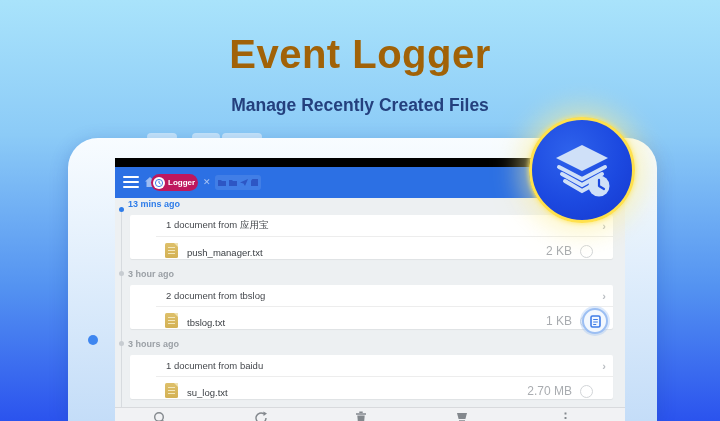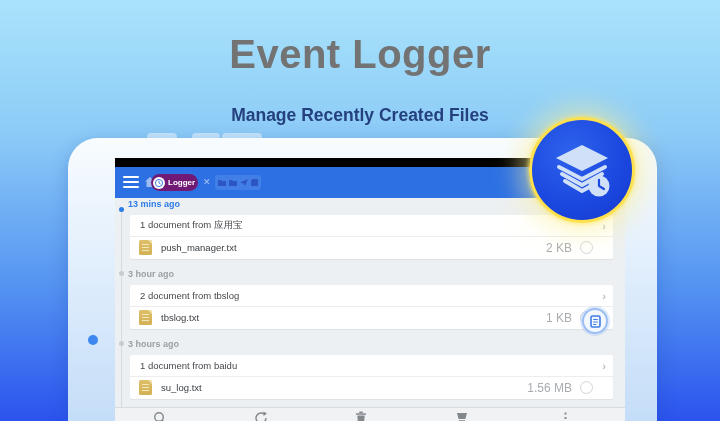--- a/index.html
+++ b/index.html
@@ -2,22 +2,22 @@
 <html><head>
 <meta charset="utf-8">
 <style>
   * { margin:0; padding:0; box-sizing:border-box; }
   html,body { width:720px; height:421px; overflow:hidden; }
   body { font-family:"Liberation Sans", sans-serif; position:relative;
          background:linear-gradient(180deg,#A9E3FB 0%,#8CCBF7 32%,#5493F1 68%,#2B53EE 100%); }
 
   
   .hero { position:absolute; top:0; left:0; width:720px; text-align:center; }
-  .hero h1 { margin-top:32px; font-size:40px; font-weight:700; color:#737373; letter-spacing:.5px; }
-  .hero h2 { margin-top:28px; font-size:17.5px; font-weight:700; color:#24407E; }
+  .hero h1 { margin-top:32px; font-size:40px; font-weight:700; color:#a16207; letter-spacing:.5px; }
+  .hero h2 { margin-top:18px; font-size:17.5px; font-weight:700; color:#24407E; }
 
   
   .gloss { position:absolute; height:8px; top:133px; background:rgba(255,255,255,.5); border-radius:4px; }
   .g1 { left:147px; width:30px; } .g2 { left:192px; width:28px; } .g3 { left:222px; width:40px; }
 
   
   .tablet { position:absolute; left:68px; top:138px; width:589px; height:283px;
             border-radius:30px 30px 0 0;
             background:linear-gradient(180deg,#F8FCFF 0%,#E9F3FD 30%,#C4DDF8 100%);
             box-shadow:0 4px 18px rgba(20,60,160,.25); }
@@ -26,21 +26,21 @@
 
   .screen { position:absolute; left:47px; top:20px; width:510px; height:263px; overflow:hidden;
             background:#EDF0F2; }
   .statusbar { height:9px; background:#000; }
   .appbar { position:relative; height:31px; background:#2C70E4; }
 
   .hamburger { position:absolute; left:8px; top:9px; width:16px; height:12px; cursor:pointer; }
   .hamburger i { display:block; height:2px; background:#fff; margin-bottom:3px; border-radius:1px; }
   .home-ic { position:absolute; left:30px; top:10px; }
   .tab { position:absolute; left:36px; top:7px; height:17px; width:47px; border-radius:9px;
-         background:#701a75; display:flex; align-items:center; padding:0 4px 0 2px; }
+         background:#be185d; display:flex; align-items:center; padding:0 4px 0 2px; }
   .tab-clock { width:12px; height:12px; border-radius:50%; background:#fff; flex:0 0 12px;
                display:flex; align-items:center; justify-content:center; }
   .tab-label { color:#fff; font-size:8px; font-weight:700; margin-left:3px; white-space:nowrap; }
   .tab-close { position:absolute; left:88px; top:9px; color:#A9C4F4; font-size:9px; line-height:13px; }
   .icon-strip { position:absolute; left:100px; top:8px; height:15px; width:46px; border-radius:3px;
                 background:rgba(255,255,255,.10); display:flex; align-items:center; gap:3px; padding:0 3px; }
 
   
   .content { position:relative; height:209px; overflow:hidden; }
   .timeline { position:absolute; left:6px; top:12px; bottom:0; width:1px; background:#D7DBDF; }
@@ -48,26 +48,26 @@
            line-height:12px; }
   .ghead.first { padding-top:0; }
   .ghead.active { color:#2E7CE9; }
   .bullet { position:absolute; left:-9px; top:3px; width:5px; height:5px; border-radius:50%;
             background:#C7CCD1; }
   .ghead.first .bullet { top:9px; }
   .ghead.active .bullet { background:#2E7CE9; }
   .ghead.gap { margin-top:9px; }
 
   .card { position:relative; margin:0 12px 0 15px; height:44px; background:#fff; border-radius:2px;
-          box-shadow:0 1px 1px rgba(0,0,0,.06); }
+          box-shadow:0 1px 1px rgba(0,0,0,.06);padding-left:26px; }
   .row { display:flex; align-items:center; height:21px; font-size:9.5px; color:#45484D; }
   .sumrow { padding:0 7px 0 10px; border-bottom:1px solid #EDEDED; height:22px; cursor:pointer; }
   .sumtext { flex:1; }
   .chev { color:#B9BDC2; font-size:11px; font-weight:700; }
-  .filerow { padding:0 20px 0 9px; height:21px; cursor:pointer; }
+  .filerow { padding:0 20px 0 9px; height:21px; cursor:pointer;align-items:flex-end; }
   .doc { width:13px; height:15px; border-radius:1.5px; margin-right:9px; position:relative;
          background:linear-gradient(180deg,#DEC06A,#D3B155); overflow:hidden; }
   .doc:before { content:""; position:absolute; left:3px; top:4px; width:7px; height:1.2px;
                 background:#F3E7BC; box-shadow:0 3px 0 #F3E7BC, 0 6px 0 #F3E7BC; }
   .doc:after { content:""; position:absolute; right:0; top:0; border:2.5px solid #F0E2B0;
                border-left-color:transparent; border-bottom-color:transparent; }
   .fname { flex:1; color:#3C4045; }
   .fsize { color:#A9ACB0; font-size:12px; margin-right:8px; }
   .radio { width:13px; height:13px; border-radius:50%; border:1px solid #D2D5D8; background:#fff; }
 
@@ -184,21 +184,21 @@
         <span>3 hours ago</span>
       </div>
       <div class="card">
         <div class="row sumrow">
           <span class="sumtext">1 document from baidu</span>
           <span class="chev">›</span>
         </div>
         <div class="row filerow">
           <span class="doc"></span>
           <span class="fname">su_log.txt</span>
-          <span class="fsize">1.56 MB</span>
+          <span class="fsize">2.70 MB</span>
           <span class="radio"></span>
         </div>
       </div>
 
       <div class="float-btn">
         <svg width="11" height="13" viewBox="0 0 11 13">
           <rect x="1" y="1" width="9" height="11" rx="1.5" fill="none" stroke="#3F7CE8" stroke-width="1.6"></rect>
           <path d="M3.2 4.5 h4.6 M3.2 7 h4.6 M3.2 9.5 h3" stroke="#3F7CE8" stroke-width="1.1"></path>
         </svg>
       </div>

